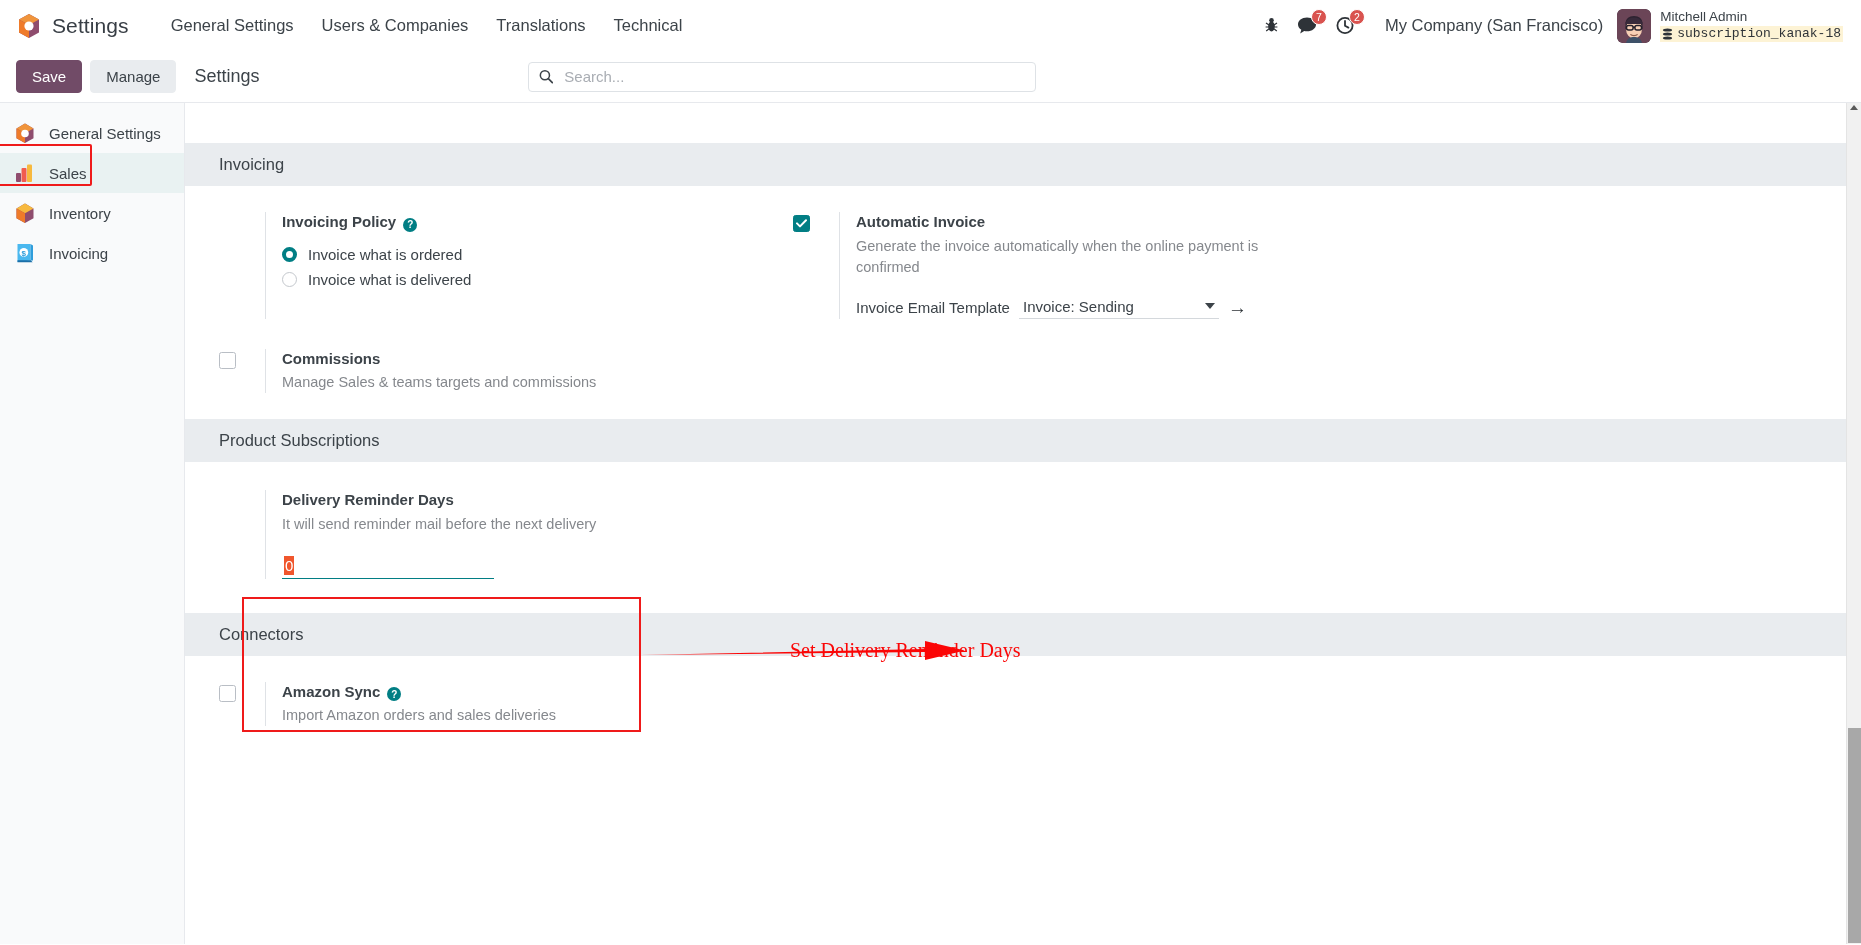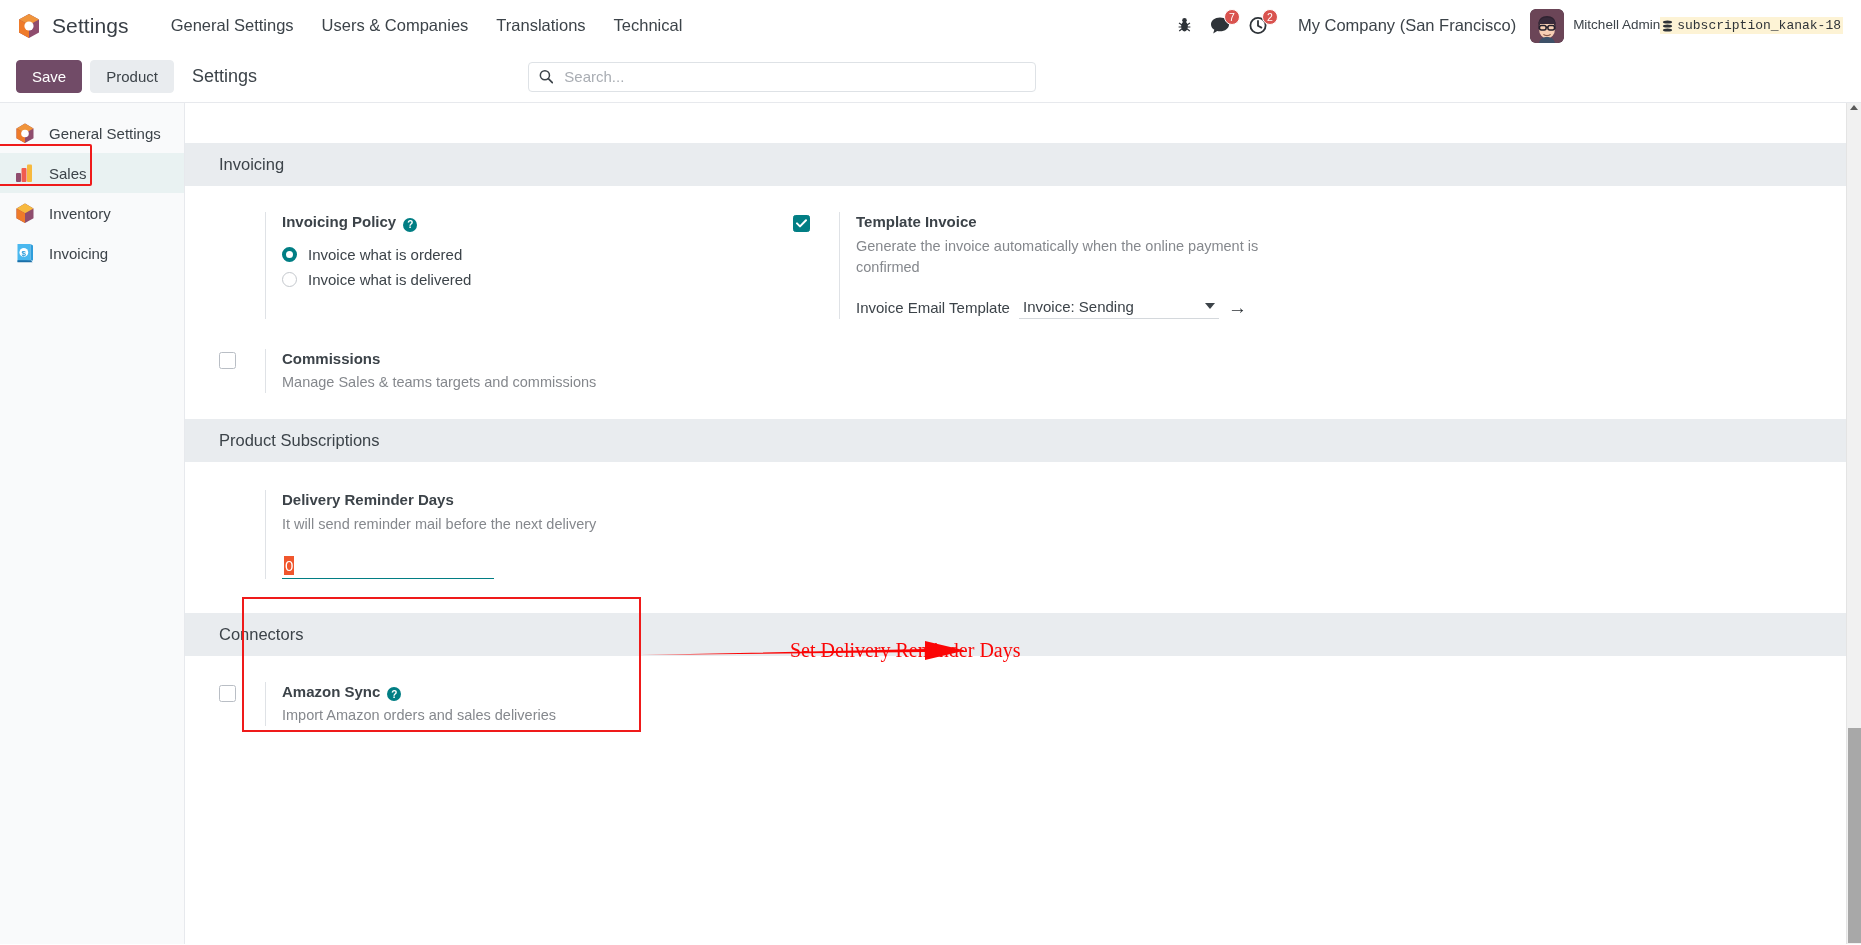--- a/index.html
+++ b/index.html
@@ -84,21 +84,21 @@
     padding-right: 4px;
   }
   .avatar {
     width: 34px; height: 34px;
     border-radius: 6px;
     background: #4c2f42;
     overflow: hidden;
     position: relative;
     flex: none;
   }
-  .user-meta { display: flex; flex-direction: row; line-height: 1.22; }
+  .user-meta { display: flex; flex-direction: column; line-height: 1.22; }
   .user-name { font-size: 13.5px; color: #3c4349; }
   .db-chip {
     background: #fdf3d5;
     font-family: "Liberation Mono", monospace;
     font-size: 13px;
     color: #2e3338;
     padding: 0 2px;
     display: flex; align-items: center; gap: 4px;
   }
 
@@ -414,21 +414,21 @@
           <span>subscription_kanak-18</span>
         </span>
       </div>
     </div>
 
   </div>
 </div>
 
 <div class="cp">
   <div class="btn btn-save">Save</div>
-  <div class="btn btn-discard">Product</div>
+  <div class="btn btn-discard">Manage</div>
   <div class="cp-title">Settings</div>
 
   <div class="searchbox">
     <svg width="15" height="15" viewBox="0 0 15 15">
       <circle cx="6.2" cy="6.2" r="4.8" fill="none" stroke="#3c4349" stroke-width="1.6"></circle>
       <path d="M9.8 9.8 L14 14" stroke="#3c4349" stroke-width="1.8" stroke-linecap="round"></path>
     </svg>
     <input type="text" placeholder="Search..." style="">
   </div>
 </div>
@@ -519,21 +519,21 @@
 
         <div class="col">
           <div class="cbox-col">
             <span class="cbox checked">
               <svg width="11" height="9" viewBox="0 0 11 9">
                 <path d="M1 4.4 L4 7.4 L10 1.3" stroke="#ffffff" stroke-width="2" fill="none" stroke-linecap="round" stroke-linejoin="round"></path>
               </svg>
             </span>
           </div>
           <div class="content-col">
-            <div class="lbl">Template Invoice</div>
+            <div class="lbl">Automatic Invoice</div>
             <div class="desc wide">Generate the invoice automatically when the online payment is confirmed</div>
             <div class="field-row">
               <span class="field-label">Invoice Email Template</span>
               <span class="select-wrap">
                 <span class="select-val">Invoice: Sending</span>
                 <span class="caret"></span>
               </span>
               <span class="arrow-link">→</span>
             </div>
           </div>

